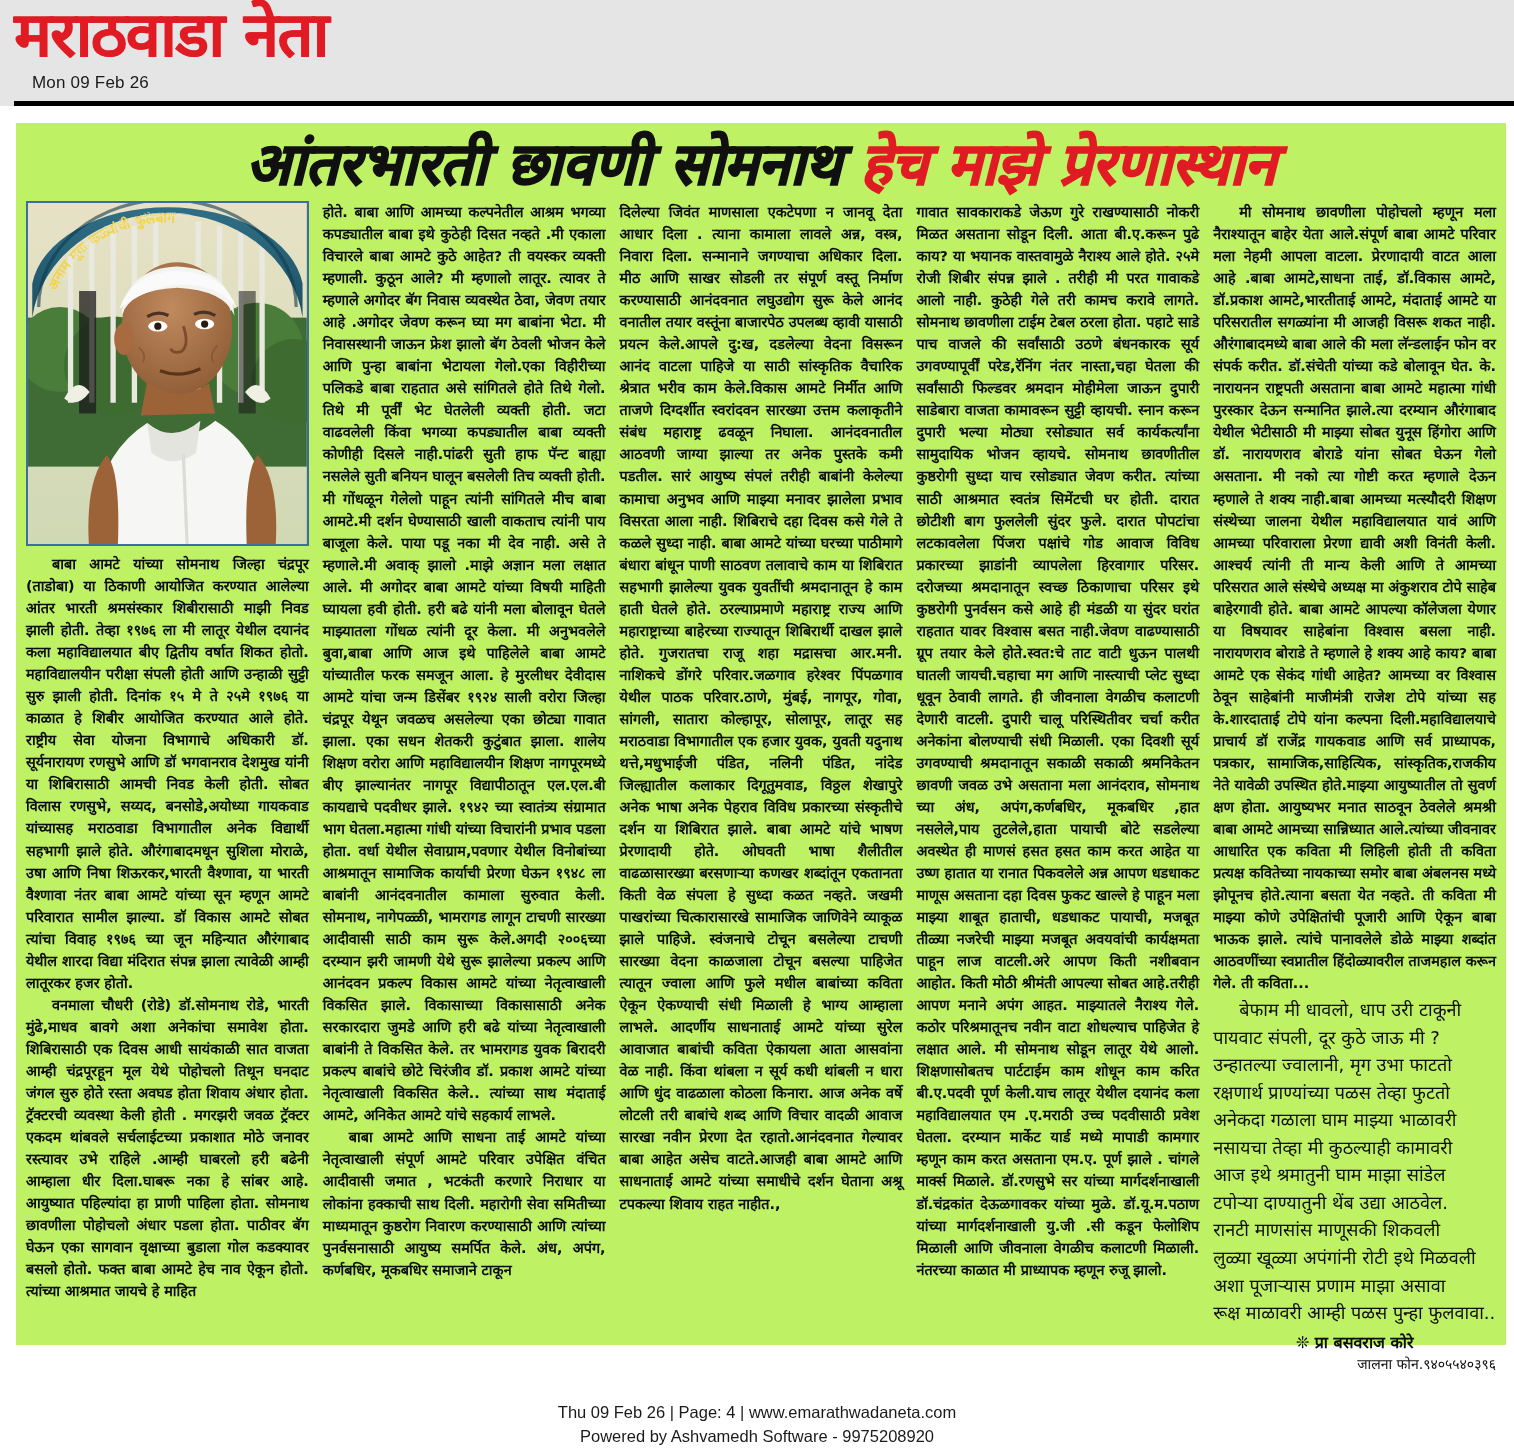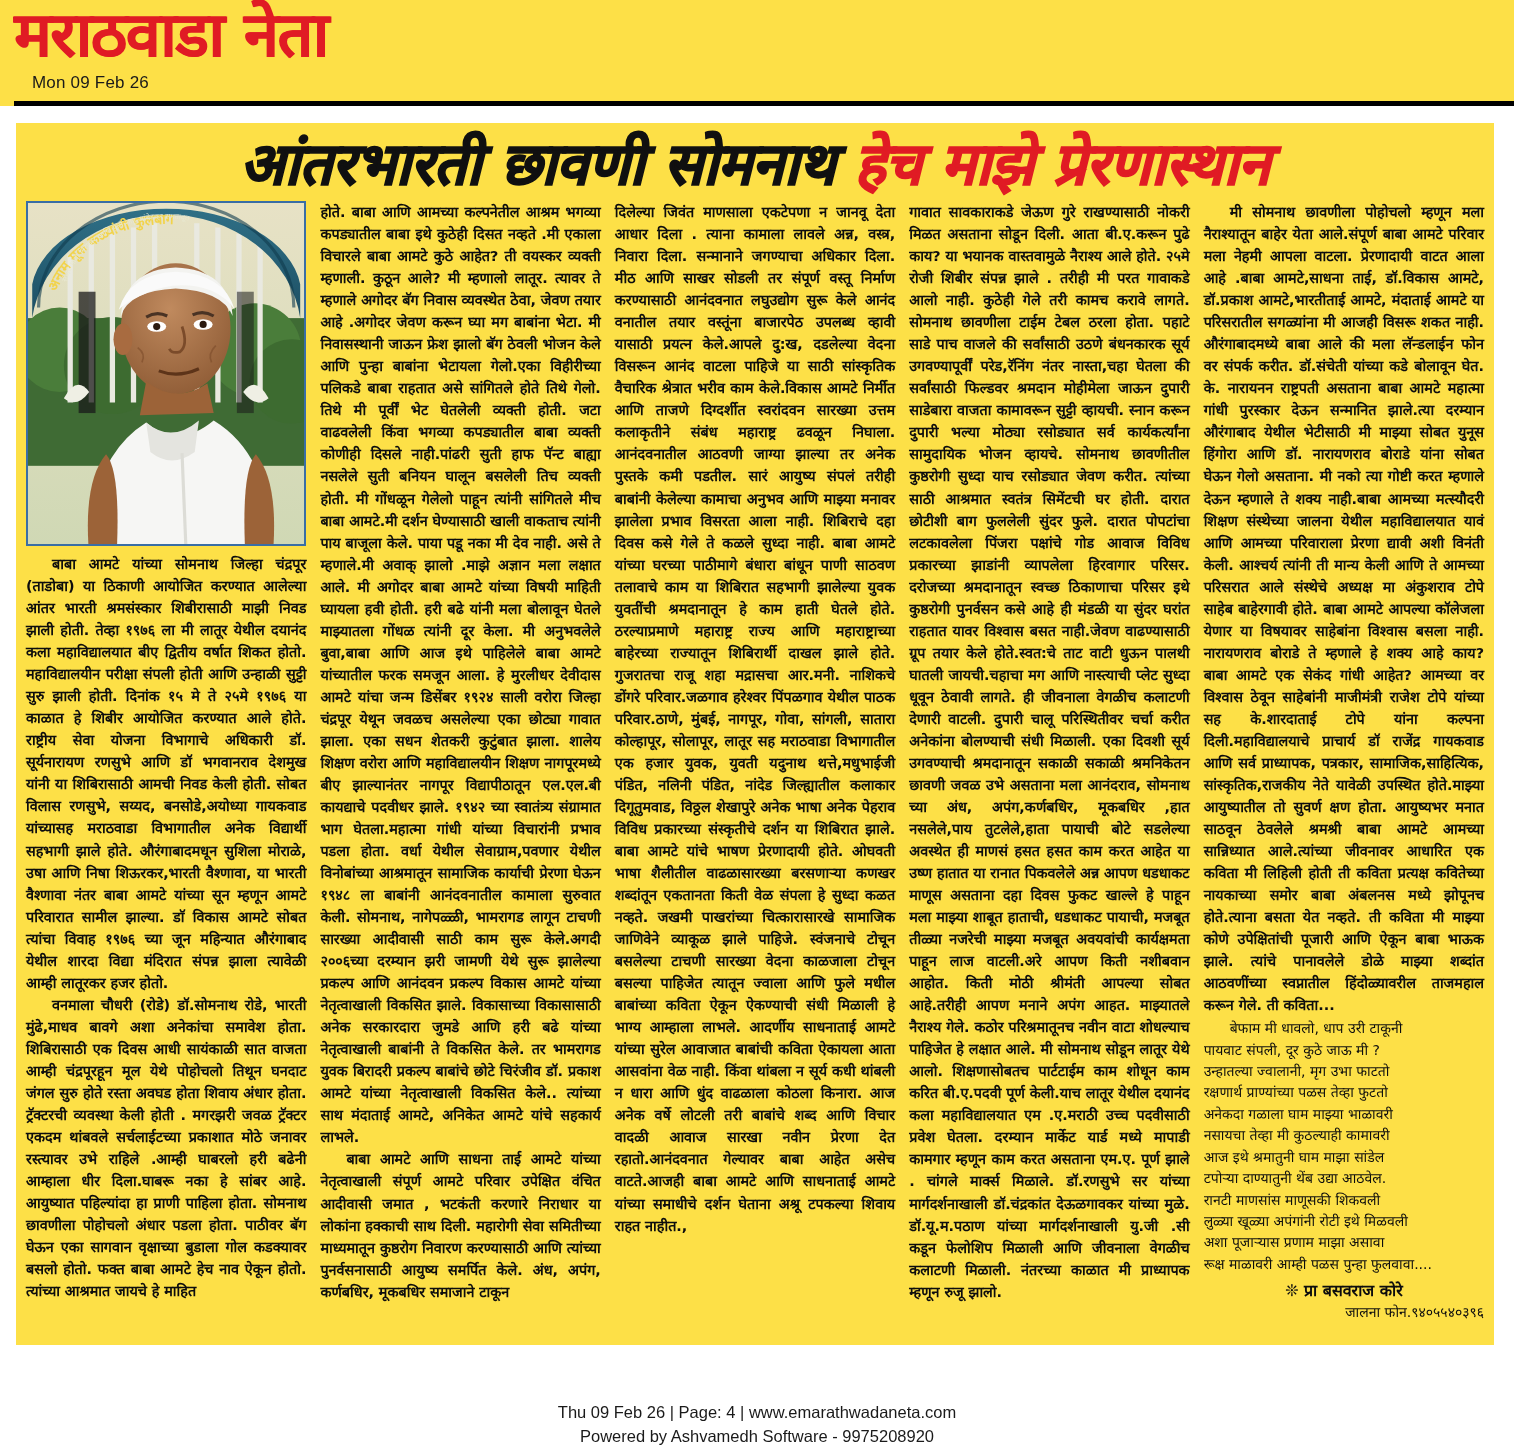--- a/index.html
+++ b/index.html
@@ -11,21 +11,21 @@
     width: 1514px;
     height: 1455px;
     font-family: "Liberation Sans", "DejaVu Sans", sans-serif;
     overflow: hidden;
     position: relative;
   }
 
   
   #masthead {
     padding: 2px 0 0 14px;
-    background: #fde047;
+    background: #e5e5e5;
   }
   #masthead-title {
     font-family: "DejaVu Sans", sans-serif;
     font-size: 62px;
     line-height: 1.05;
     font-weight: bold;
     color: #e01b24;
     letter-spacing: -1px;
     white-space: nowrap;
     text-shadow: 1px 0 0 #e01b24;
@@ -39,22 +39,22 @@
   }
   #masthead-rule {
     width: 100%;
     height: 5px;
     background: #000000;
     margin-top: 8px;
   }
 
   
   #article-sheet {
-    margin: 17px 20px 0 16px;
-    background: #fde047;
+    margin: 17px 8px 0 16px;
+    background: #bef264;
     padding: 8px 10px 0 10px;
     box-sizing: border-box;
     height: 1222px;
     position: relative;
   }
 
   #headline {
     text-align: center;
     white-space: nowrap;
     line-height: 1;
@@ -109,21 +109,21 @@
   }
   .body-text p {
     margin: 0;
     text-indent: 26px;
     font-weight: bold;
   }
   .body-text p.noindent { text-indent: 0; }
 
   .poem {
     font-family: "DejaVu Sans", sans-serif;
-    font-size: 14px;
+    font-size: 18px;
     line-height: 1.53;
     color: #0d0d0d;
     text-align: left;
     margin-top: 2px;
   }
   .poem div { white-space: nowrap; overflow: hidden; }
   .poem div.first { text-indent: 26px; }
 
   .byline {
     font-family: "DejaVu Sans", sans-serif;

